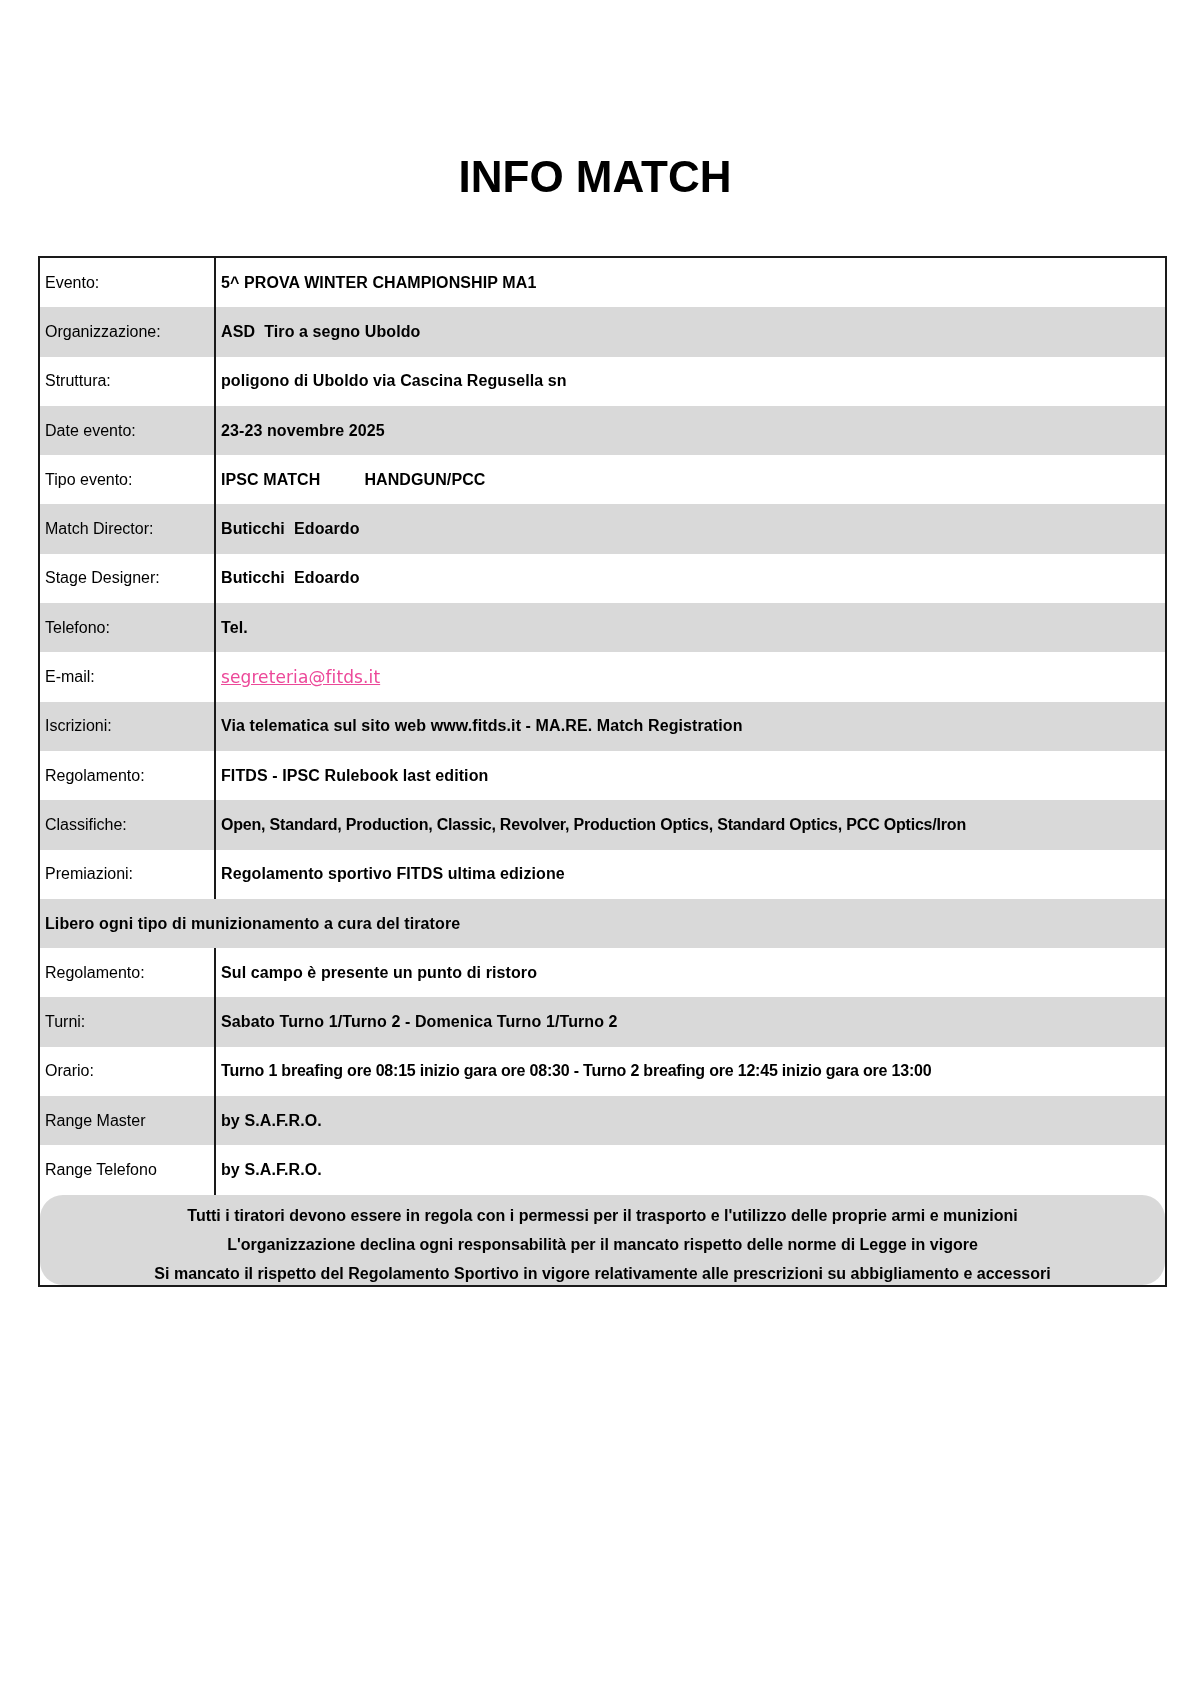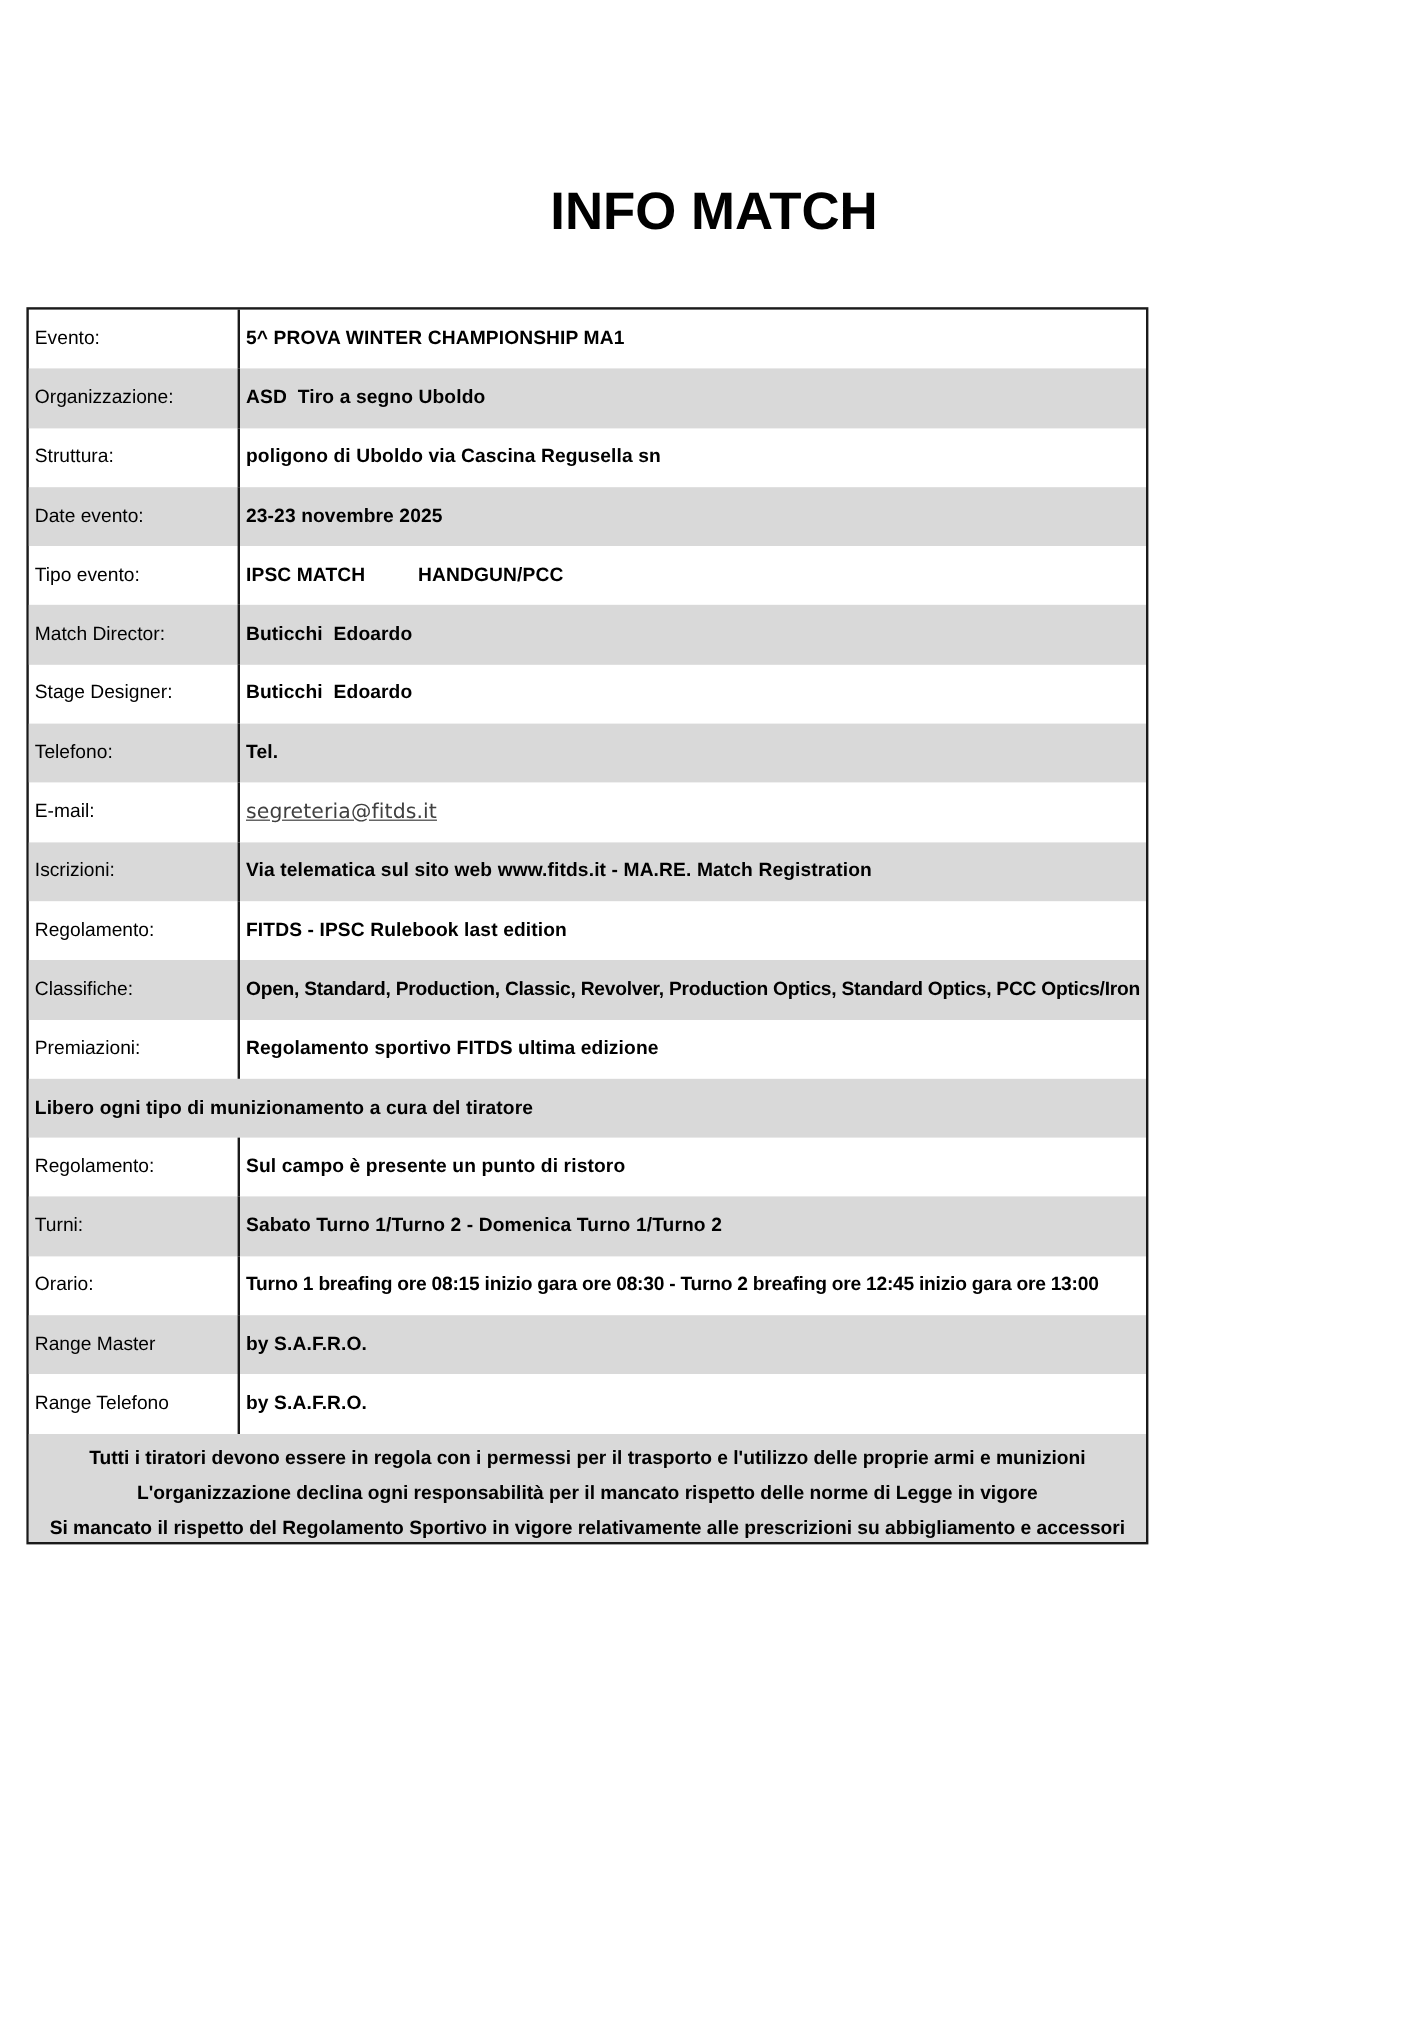--- a/index.html
+++ b/index.html
@@ -3,38 +3,38 @@
 <meta charset="utf-8">
 <style>
   html, body { margin: 0; padding: 0; background: #ffffff; }
   body { width: 1190px; height: 1684px; position: relative; overflow: hidden; font-family: "Liberation Sans", "DejaVu Sans", sans-serif; color: #000; }
   .title {
     position: absolute; left: 0; width: 1190px; top: 152px;
     text-align: center; font-weight: bold; font-size: 44px; letter-spacing: 0px;
     font-family: "Liberation Sans", sans-serif;
   }
   .info-table {
-    position: absolute; left: 22px; top: 256px; width: 935px;
+    position: absolute; left: 38px; top: 256px; width: 1129px;
     border: 2px solid #1a1a1a; box-sizing: border-box;
   }
   .row { display: flex; height: 49.3px; align-items: center; }
   .row.alt { background: #d9d9d9; }
   .label {
     width: 176px; height: 100%; display: flex; align-items: center; padding-left: 5px;
     box-sizing: border-box; border-right: 2px solid #1a1a1a; font-size: 16px; white-space: nowrap;
   }
   .value {
     flex: 1; padding-left: 5px; font-size: 16px; font-weight: bold; white-space: nowrap;
     letter-spacing: 0.1px;
   }
-  .value a { color: #404040; text-decoration: underline; font-weight: normal; font-family: "DejaVu Sans", sans-serif; font-size: 17px; }
+  .value a { color: #ec4899; text-decoration: underline; font-weight: normal; font-family: "DejaVu Sans", sans-serif; font-size: 17px; }
   .gap { display: inline-block; width: 44px; }
   .notes {
     background: #d9d9d9; padding: 6px 0 0 0; height: 90px; box-sizing: border-box;
-    text-align: center; font-weight: bold; font-size: 16px;
+    text-align: center; font-weight: bold; font-size: 16px; border-radius: 23px;
   }
   .notes div { height: 29px; line-height: 29px; }
 </style>
 </head>
 <body>
 
 <h1 class="title" style="margin:0;">INFO MATCH</h1>
 
 <div class="info-table">
   <div class="row">

